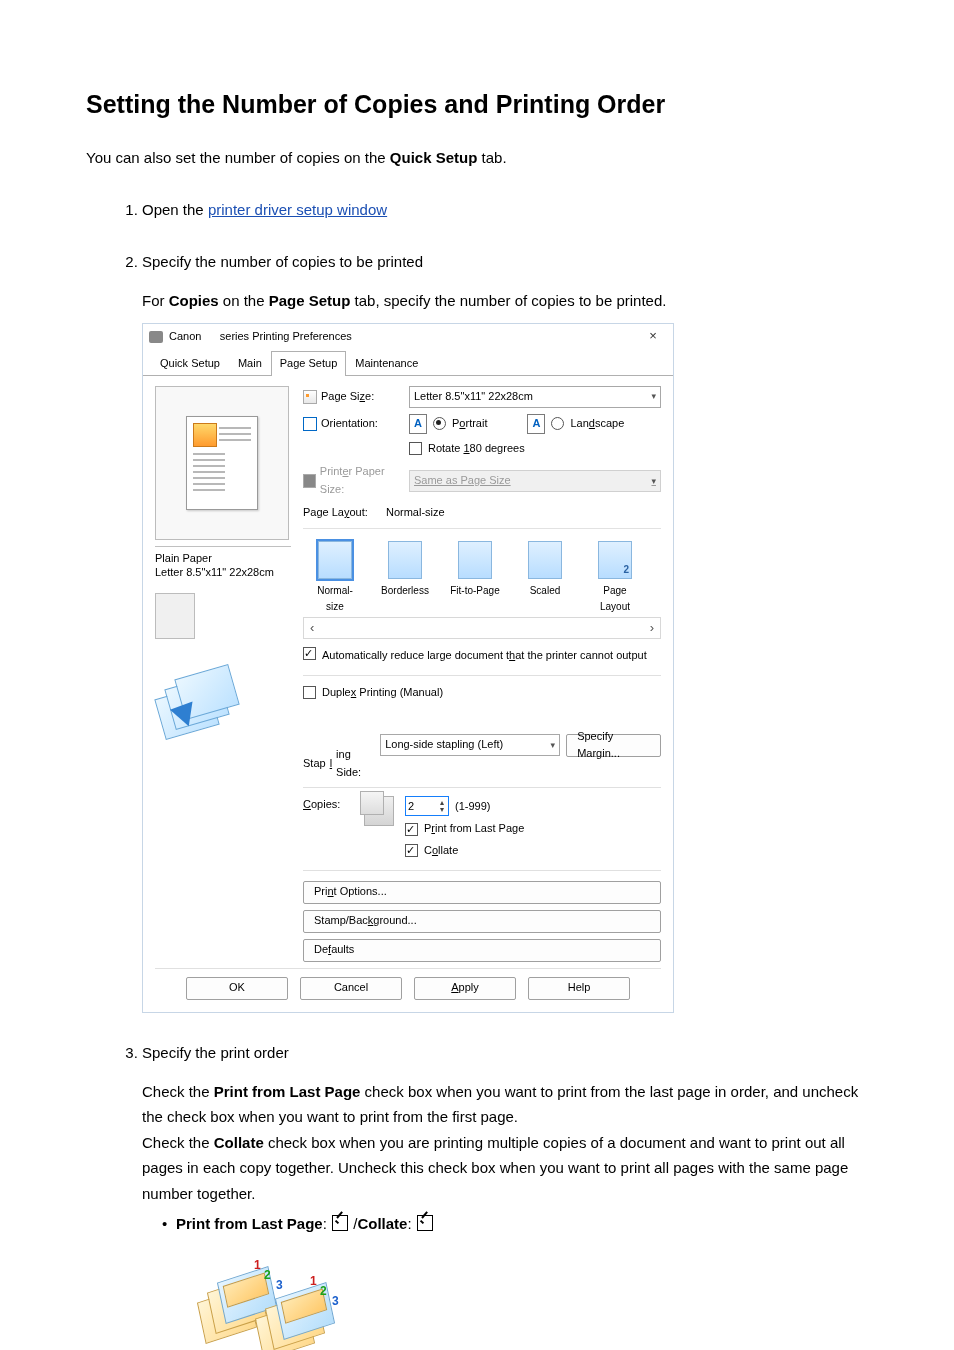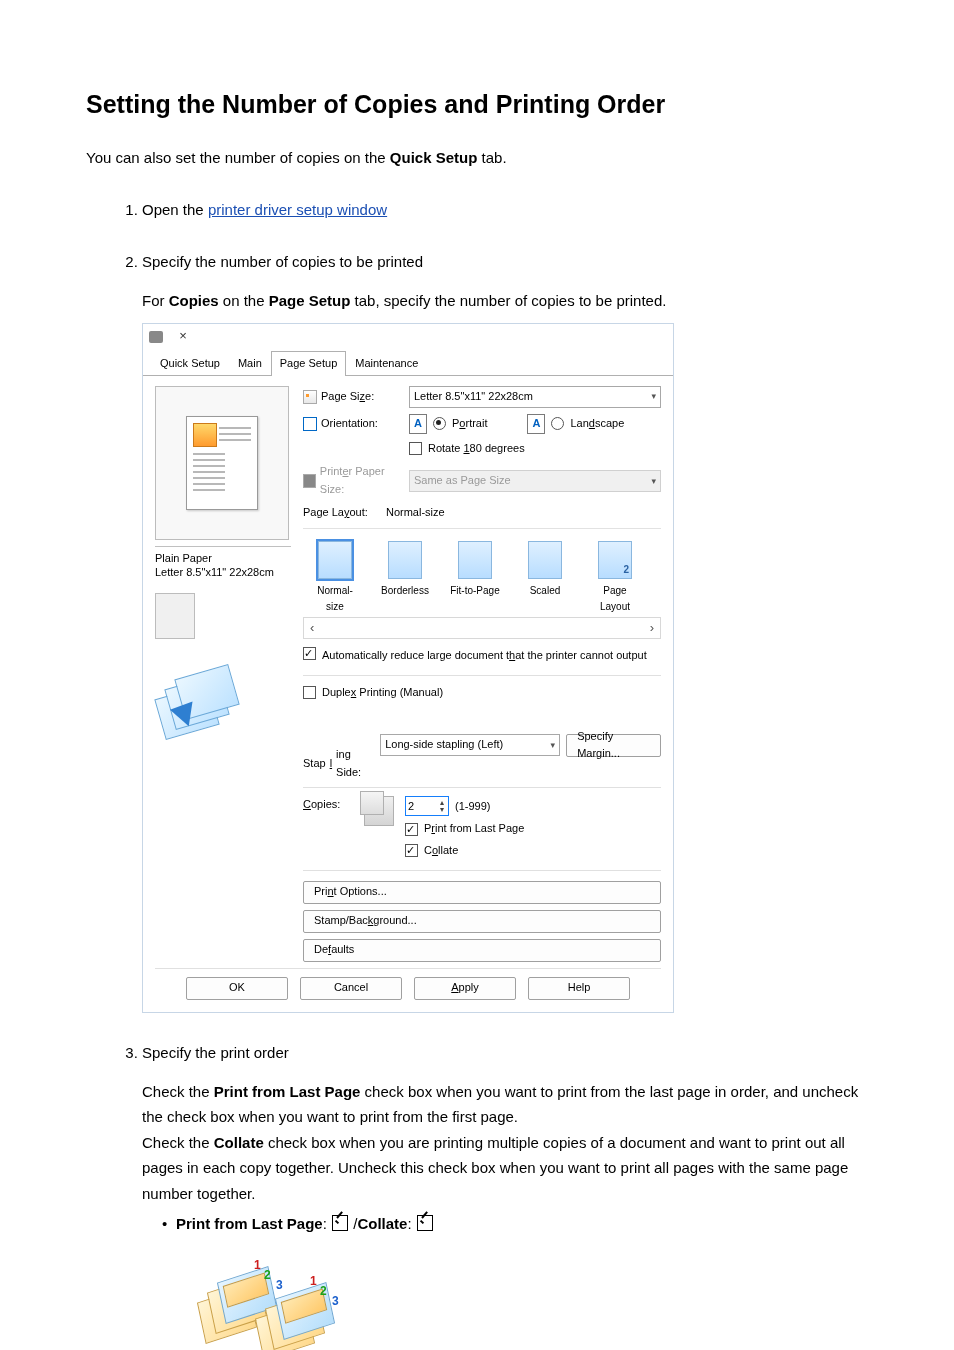--- a/index.html
+++ b/index.html
@@ -205,21 +205,21 @@
   .A-badge.land { transform: rotate(0deg); }
   .radio { width:11px; height:11px; border-radius:50%; border:1px solid #555; display:inline-block; position:relative; background:#fff;}
   .radio.checked::after{content:""; position:absolute; left:2px; top:2px; width:5px; height:5px; background:#222; border-radius:50%;}
   .cbox { width:11px; height:11px; border:1px solid #555; display:inline-block; background:#fff; position:relative;}
   .cbox.checked::after{content:"✓"; position:absolute; left:0; top:-3px; font-size:11px; color:#000;}
   .select {
     flex:1; height:20px; border:1px solid #a8a8a8; background:#fff;
     display:flex; align-items:center; justify-content:space-between;
     padding:0 4px; font-size:11px;
   }
-  .select.disabled { background:#f0f0f0; color:#9a9a9a; border-color:#d0d0d0;}
+  .select.disabled { background:#f0f0f0; color:#9a9a9a; border-color:#d0d0d0;text-decoration:underline;}
   .caret { font-size:9px; color:#555; }
   .layout-strip {
     display:flex; align-items:flex-start; gap:18px;
     border-top:1px solid #e2e2e2; padding-top:12px; margin-top:4px; margin-bottom:2px;
     padding-left:6px; padding-right:6px;
   }
   .lay-item { text-align:center; font-size:10px; width:52px;}
   .lay-icon {
     width:32px; height:36px; margin:0 auto 4px auto;
     background:linear-gradient(#dff0ff,#b8ddff);
@@ -361,20 +361,23 @@
 
   <li>
     <div class="step-title">Specify the number of copies to be printed</div>
     <div class="step-body">
       <span>For </span><b>Copies</b><span> on the </span><b>Page Setup</b><span> tab, specify the number of copies to be printed.</span>
     </div>
 
     <div class="dialog-wrap">
       <div class="dlg-title">
         <span class="dlg-title-icon"></span>
+        <span class="dlg-title-text">
+          <span>Canon</span>&nbsp;&nbsp;&nbsp;&nbsp;&nbsp;&nbsp;<span>series Printing Preferences</span>
+        </span>
         <span class="dlg-close">×</span>
       </div>
       <div class="dlg-tabs">
         <div class="dlg-tab">Quick Setup</div>
         <div class="dlg-tab">Main</div>
         <div class="dlg-tab active">Page Setup</div>
         <div class="dlg-tab">Maintenance</div>
       </div>
 
       <div class="dlg-body">

